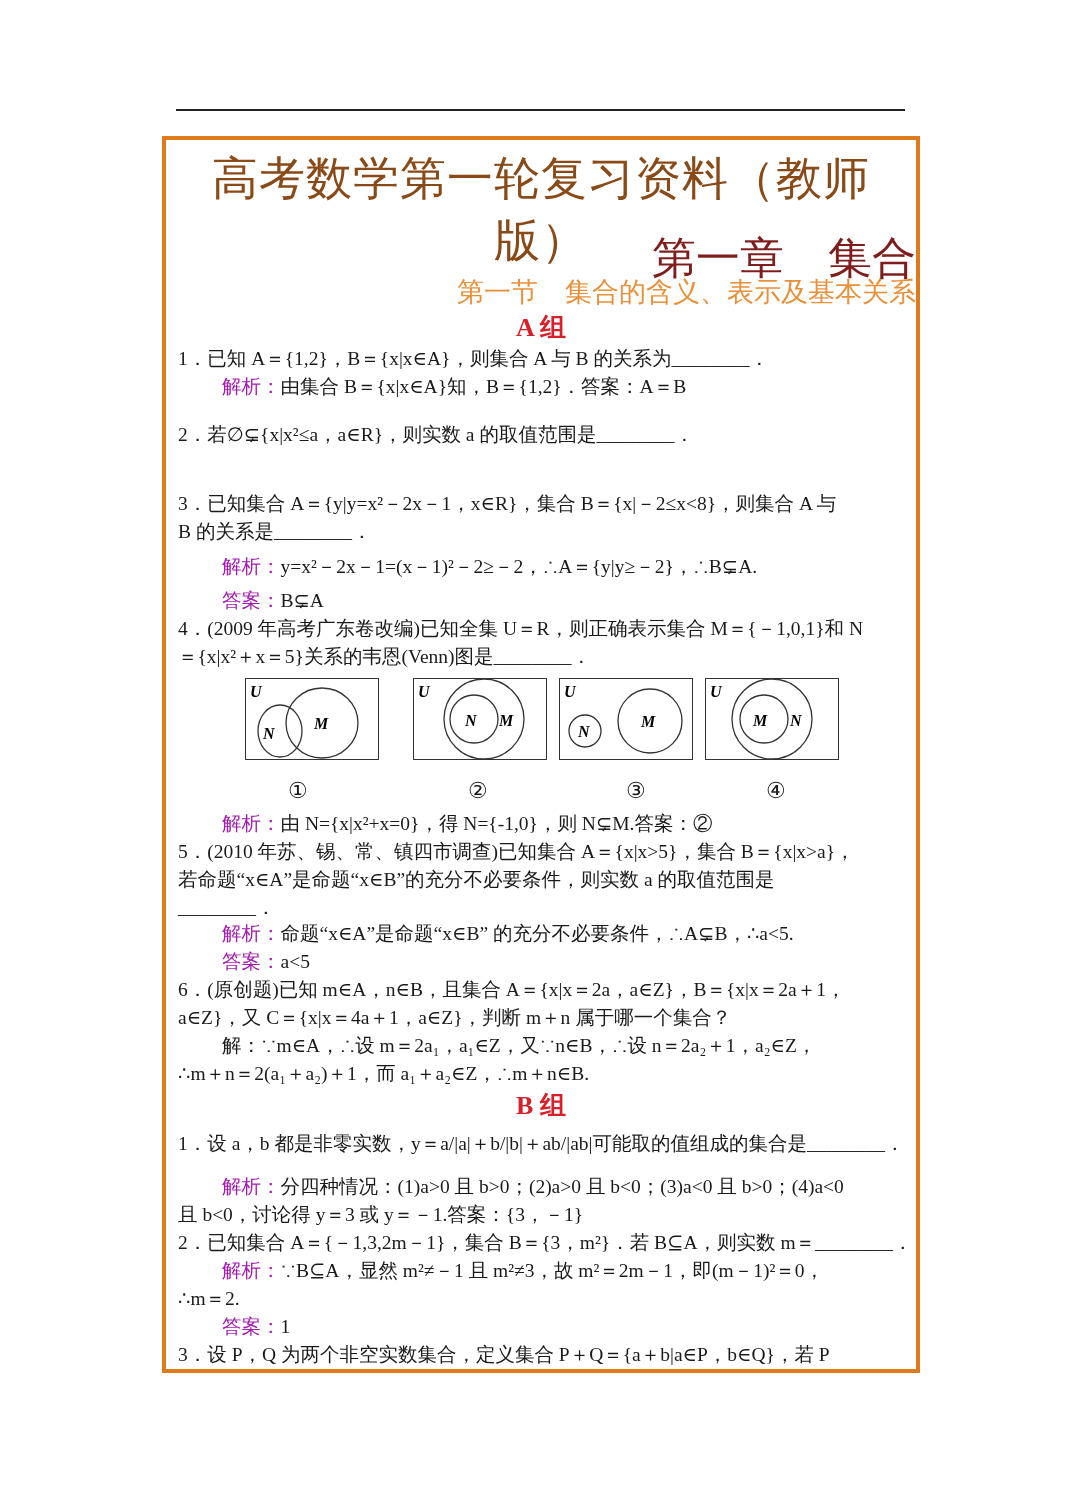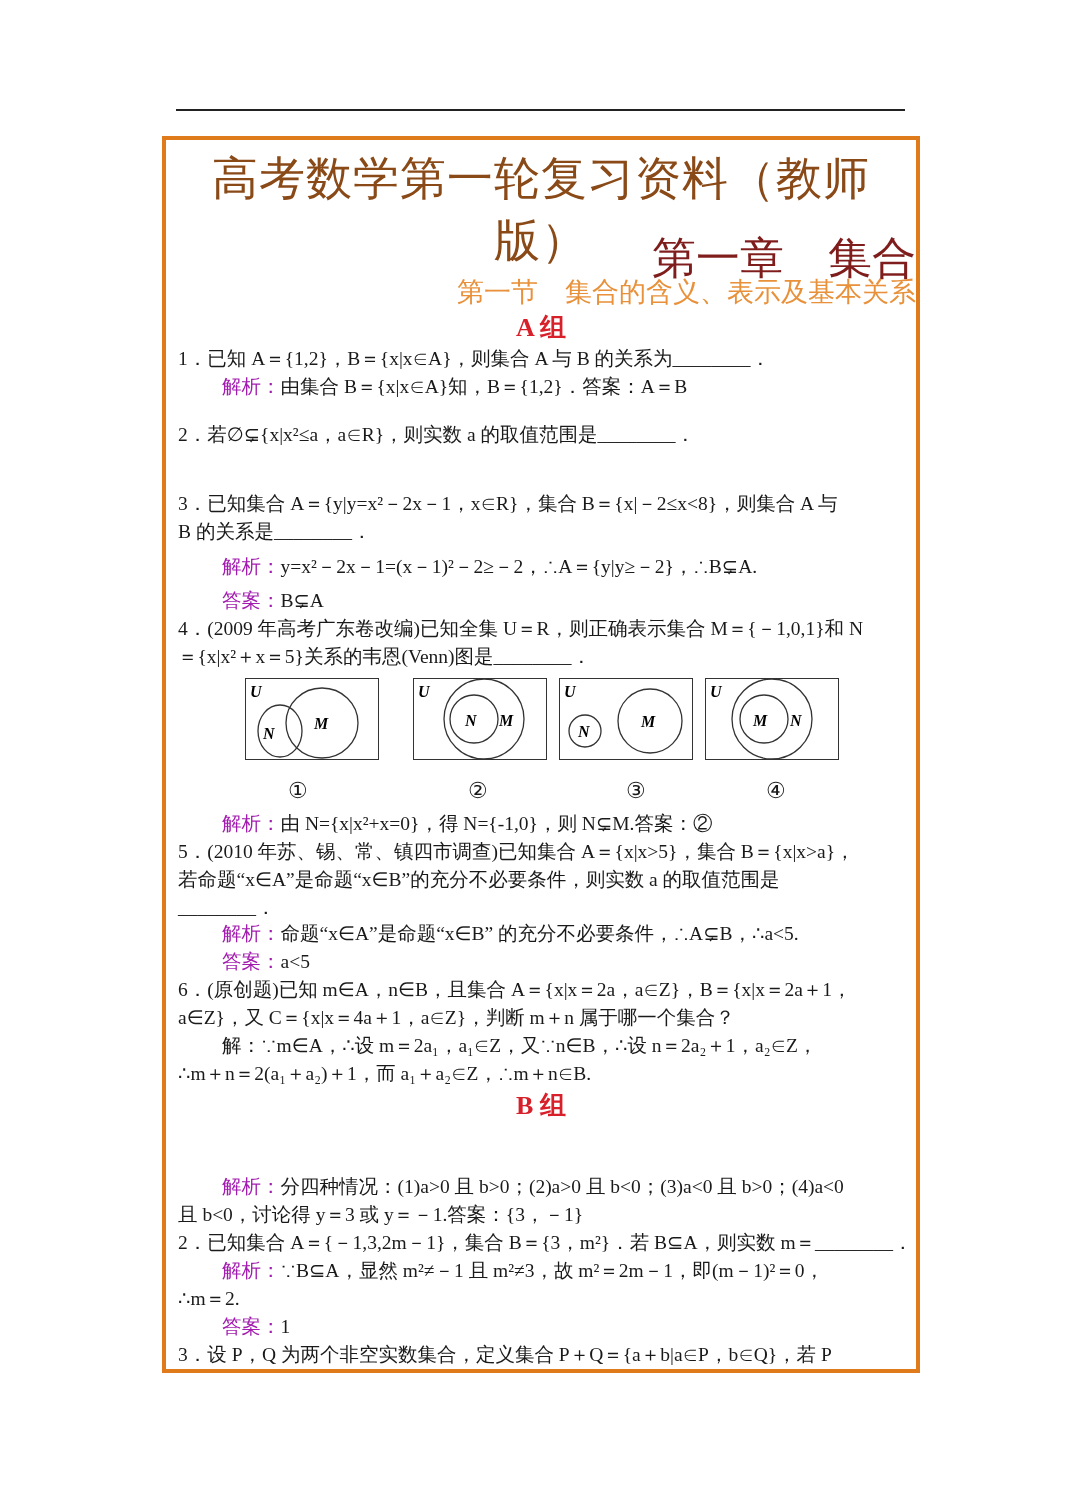--- a/index.html
+++ b/index.html
@@ -9,21 +9,21 @@
   .frame { position:absolute; left:162px; top:136px; width:750px; height:1229px;
            border:4px solid #e07b1c; box-sizing:content-box; }
   .title { position:absolute; left:0; right:0; top:8px; text-align:center; font-size:46px;
            color:#8a4a18; letter-spacing:1px; font-family:Liberation Mono, monospace; }
   .chapter { position:absolute; left:0; right:0; top:74px; text-align:right; font-size:44px;
            color:#7f1d1d; font-family:"DejaVu Sans",sans-serif;margin-top:15px; }
   .section { position:absolute; left:0; right:0; top:134px; text-align:right; font-size:27px;
            color:#e8913a; font-family:"DejaVu Serif",serif; }
   .group { position:absolute; left:0; right:0; text-align:center; font-size:26px; font-weight:bold;
            color:#d8202a; }
-  .line { position:absolute; left:12px; right:10px; font-size:19.5px; line-height:28px; white-space:nowrap;font-family:Liberation Serif, serif; }
+  .line { position:absolute; left:12px; right:10px; font-size:19.5px; line-height:28px; white-space:nowrap; }
   .ind { padding-left:44px; }
   .lab { color:#a21caf; }
   .venn { position:absolute; top:538px; left:0; right:0; height:130px; }
   .vbox { position:absolute; top:0; width:132px; height:80px; border:1.5px solid #333; }
   .vlabel { position:absolute; top:100px; font-size:22px; }
 </style>
 </head>
 <body>
 
 <div class="topline"></div>
@@ -94,20 +94,21 @@
   <div class="line" style="top:754px">________．</div>
   <div class="line ind" style="top:780px"><span class="lab">解析：</span>命题“x∈A”是命题“x∈B” 的充分不必要条件，∴A⊊B，∴a&lt;5.</div>
   <div class="line ind" style="top:808px"><span class="lab">答案：</span>a&lt;5</div>
   <div class="line" style="top:836px">6．(原创题)已知 m∈A，n∈B，且集合 A＝{x|x＝2a，a∈Z}，B＝{x|x＝2a＋1，</div>
   <div class="line" style="top:864px">a∈Z}，又 C＝{x|x＝4a＋1，a∈Z}，判断 m＋n 属于哪一个集合？</div>
   <div class="line ind" style="top:892px">解：∵m∈A，∴设 m＝2a₁，a₁∈Z，又∵n∈B，∴设 n＝2a₂＋1，a₂∈Z，</div>
   <div class="line" style="top:920px">∴m＋n＝2(a₁＋a₂)＋1，而 a₁＋a₂∈Z，∴m＋n∈B.</div>
 
   <div class="group" style="top:948px">B 组</div>
 
+  <div class="line" style="top:990px">1．设 a，b 都是非零实数，y＝a/|a|＋b/|b|＋ab/|ab|可能取的值组成的集合是________．</div>
   <div class="line ind" style="top:1033px"><span class="lab">解析：</span>分四种情况：(1)a&gt;0 且 b&gt;0；(2)a&gt;0 且 b&lt;0；(3)a&lt;0 且 b&gt;0；(4)a&lt;0</div>
   <div class="line" style="top:1061px">且 b&lt;0，讨论得 y＝3 或 y＝－1.答案：{3，－1}</div>
   <div class="line" style="top:1089px">2．已知集合 A＝{－1,3,2m－1}，集合 B＝{3，m²}．若 B⊆A，则实数 m＝________．</div>
   <div class="line ind" style="top:1117px"><span class="lab">解析：</span>∵B⊆A，显然 m²≠－1 且 m²≠3，故 m²＝2m－1，即(m－1)²＝0，</div>
   <div class="line" style="top:1145px">∴m＝2.</div>
   <div class="line ind" style="top:1173px"><span class="lab">答案：</span>1</div>
   <div class="line" style="top:1201px">3．设 P，Q 为两个非空实数集合，定义集合 P＋Q＝{a＋b|a∈P，b∈Q}，若 P</div>
 </div>
 
 </body></html>

